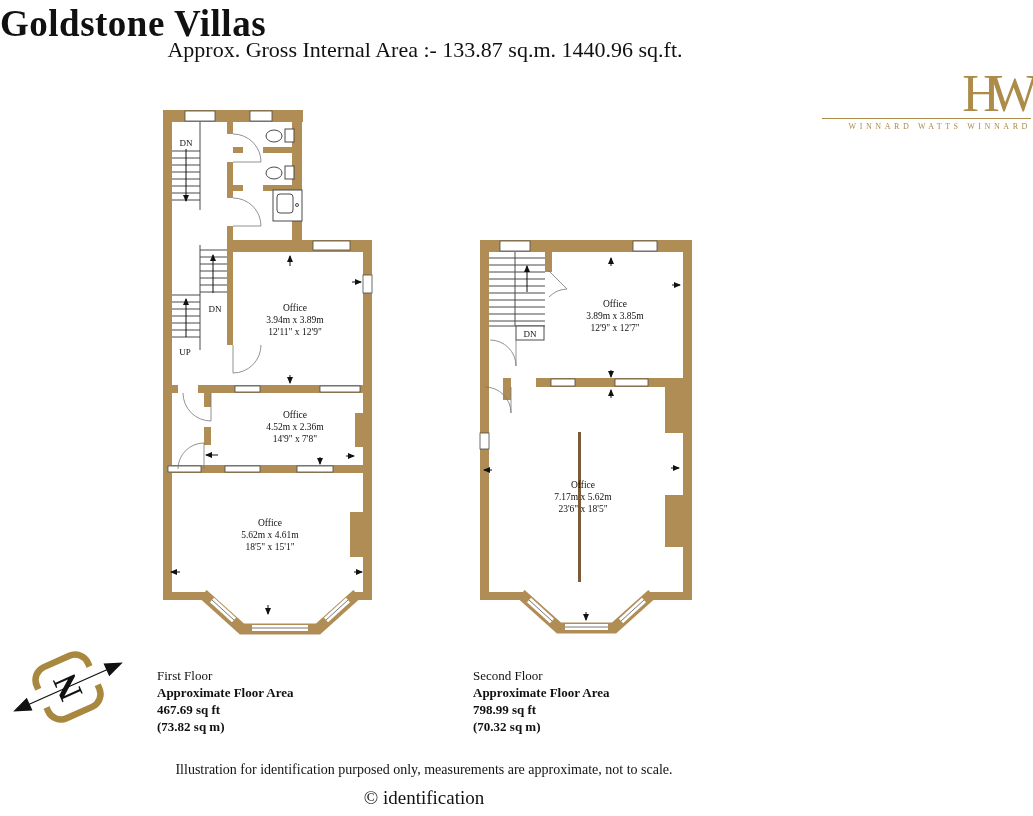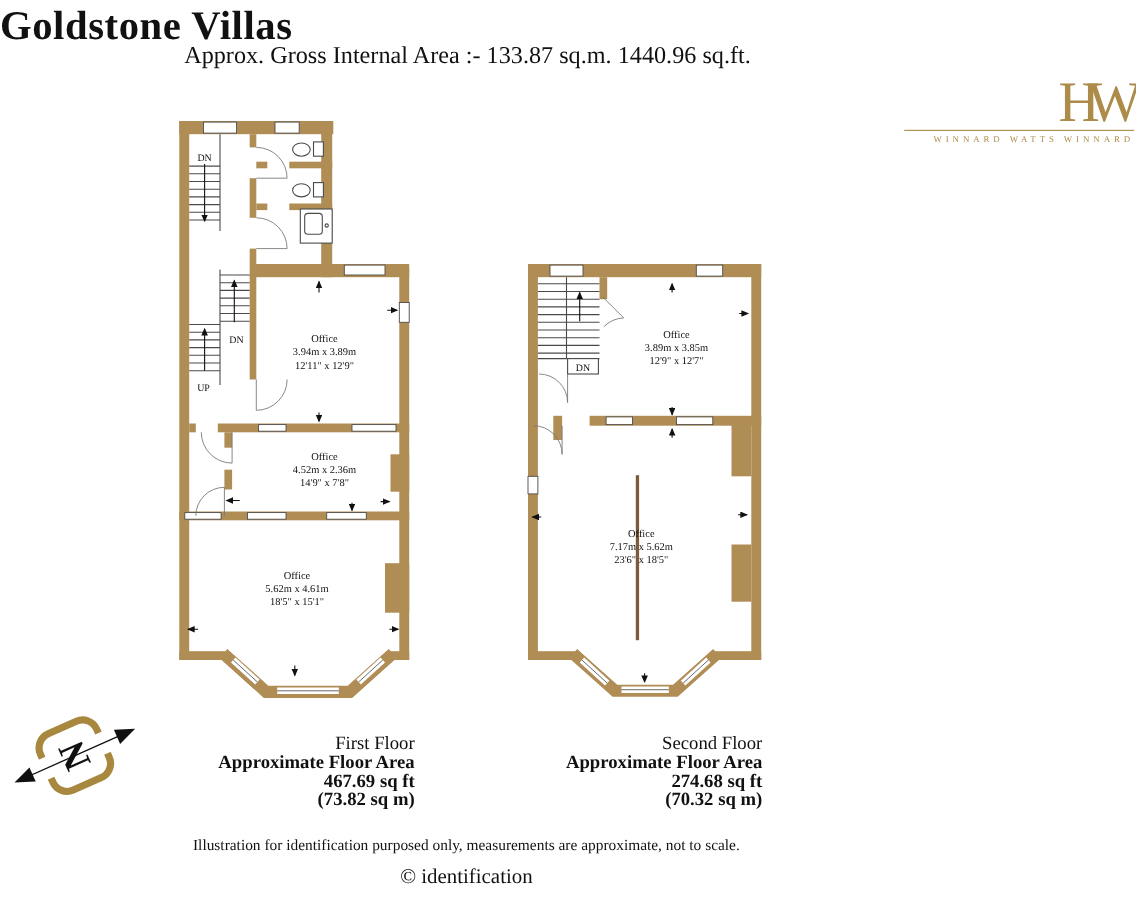--- a/index.html
+++ b/index.html
@@ -24,21 +24,21 @@
   svg .ln{stroke:#4a4a4a;stroke-width:1;fill:none;}
   svg .thin{stroke:#777;stroke-width:0.8;fill:none;}
   svg .fx{stroke:#4a4a4a;stroke-width:1;fill:#fff;}
   svg .bayw{stroke:#b08d55;stroke-width:11;fill:none;}
   svg .bwin{stroke:#fff;stroke-width:6;fill:none;}
   svg .bln{stroke:#555;stroke-width:0.8;fill:none;}
   svg .arr{stroke:#111;stroke-width:1;fill:none;}
   svg .rl{font-family:"Liberation Serif","DejaVu Serif",serif;font-size:9.5px;fill:#111;text-anchor:middle;}
   svg .sl{font-family:"Liberation Serif","DejaVu Serif",serif;font-size:9px;fill:#111;text-anchor:middle;}
   
-  .caption{width:220px;text-align:right;font-size:17px;line-height:17px;}
+  .caption{width:220px;text-align:left;font-size:13px;line-height:17px;}
   .caption .bold{font-weight:bold;}
   .cap1{left:157px;top:667px;}
   .cap2{left:473px;top:667px;}
   
   .footer1{left:0;top:762px;width:848px;text-align:center;font-size:14px;}
   .footer2{left:0;top:787px;width:848px;text-align:center;font-size:19px;}
 </style>
 </head>
 <body>
 
@@ -285,18 +285,18 @@
 
 <div class="abs caption cap1">
   <div>First Floor</div>
   <div class="bold">Approximate Floor Area</div>
   <div class="bold">467.69 sq ft</div>
   <div class="bold">(73.82 sq m)</div>
 </div>
 <div class="abs caption cap2">
   <div>Second Floor</div>
   <div class="bold">Approximate Floor Area</div>
-  <div class="bold">274.68 sq ft</div>
+  <div class="bold">798.99 sq ft</div>
   <div class="bold">(70.32 sq m)</div>
 </div>
 
 <div class="abs footer1">Illustration for identification purposed only, measurements are approximate, not to scale.</div>
 <div class="abs footer2">© identification</div>
 
 </body></html>

